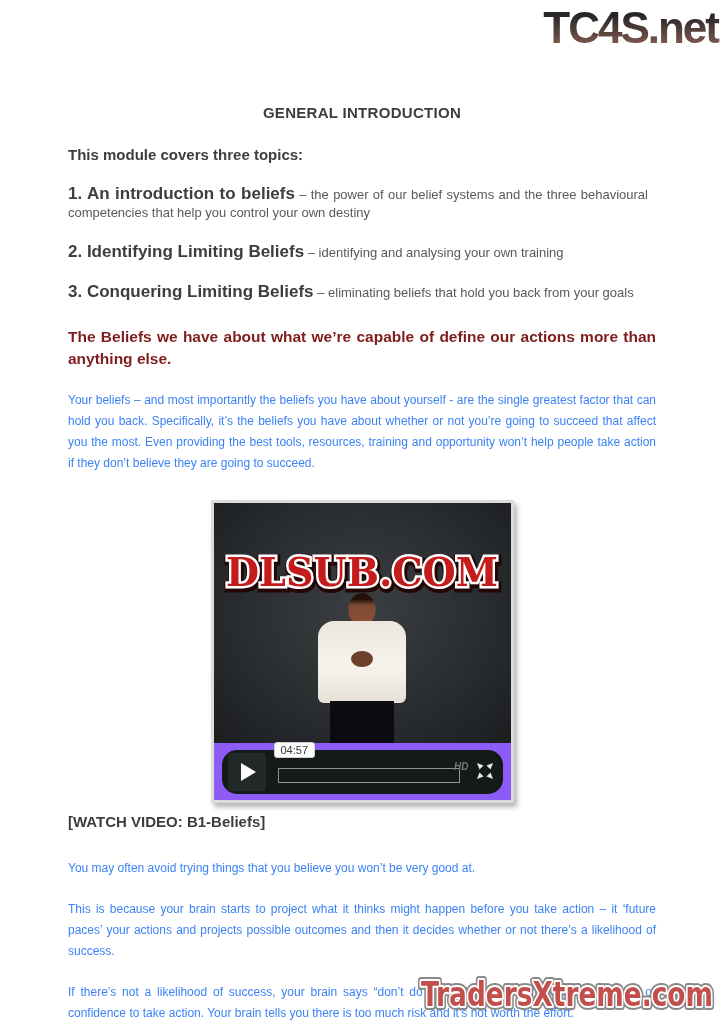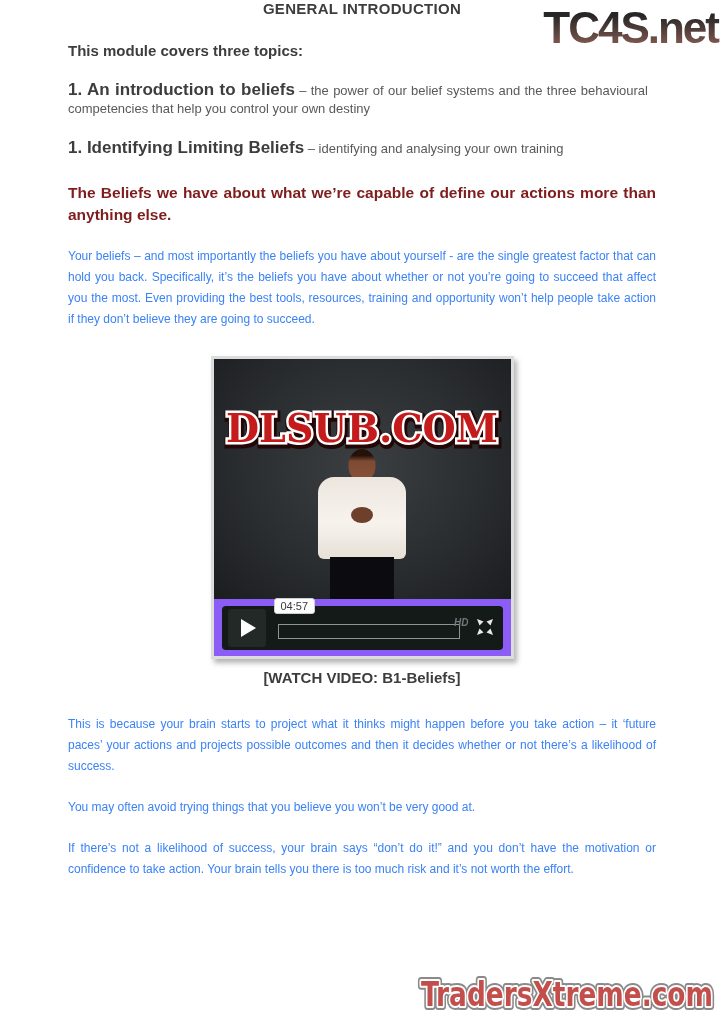--- a/index.html
+++ b/index.html
@@ -4,21 +4,21 @@
 <style>
   html,body{margin:0;padding:0;background:#fff;}
   .page{position:relative;width:724px;height:1024px;background:#ffffff;overflow:hidden;
         font-family:"Liberation Sans","DejaVu Sans",sans-serif;color:#595959;}
 
   
   .header-logo{position:absolute;top:2px;right:2px;width:222px;height:52px;}
 
   
   .content{position:absolute;left:68px;top:0;width:588px;}
-  .doc-title{margin:0;text-align:center;font-size:15px;font-weight:bold;
+  .doc-title{margin:0;padding-top:104px;text-align:center;font-size:15px;font-weight:bold;
              color:#3d3d3d;letter-spacing:.3px;}
   .topics-heading{margin:25px 0 12px 0;font-size:15px;font-weight:bold;color:#3d3d3d;}
   .topic{margin:22px 8px 0 0;text-align:justify;line-height:17px;}
   .topic-label{font-size:17px;font-weight:bold;color:#3d3d3d;}
   .topic-desc{font-size:13px;color:#595959;}
   .statement{margin:25px 0 0 0;text-align:justify;font-size:15.5px;font-weight:bold;
              color:#7f1d1d;line-height:22px;}
   .para{margin:20px 0 0 0;text-align:justify;font-size:12px;line-height:21px;color:#3b82f6;}
 
   
@@ -31,32 +31,32 @@
   .head{position:absolute;top:0;left:50%;transform:translateX(-50%);width:27px;height:32px;
         border-radius:50% 50% 45% 45%;
         background:linear-gradient(#241108 0 20%,#7d4a33 38%,#8a5238 100%);}
   .shirt{position:absolute;top:28px;left:50%;transform:translateX(-50%);width:88px;height:82px;
          background:linear-gradient(180deg,#ece6df,#f7f3ec 55%,#e6e0d6);border-radius:16px 16px 6px 6px;}
   .hands{position:absolute;top:58px;left:50%;transform:translateX(-50%);width:22px;height:16px;
          background:#6e3f2b;border-radius:50%;}
   .pants{position:absolute;top:108px;left:50%;transform:translateX(-50%);width:64px;height:42px;background:#0b0b10;}
 
   .controls{position:absolute;left:8px;right:8px;bottom:6px;height:44px;background:#141a18;
-            border-radius:4px;}
+            border-radius:15px;}
   .play-btn{position:absolute;left:6px;top:3px;width:38px;height:38px;background:#232927;border-radius:3px;}
   .play-tri{position:absolute;left:13px;top:10px;width:0;height:0;
             border-left:15px solid #fdfdfd;border-top:9px solid transparent;border-bottom:9px solid transparent;}
   .time-tip{position:absolute;left:52px;top:-8px;background:#fdfdfd;border:1px solid #cfcfcf;
             border-radius:3px;padding:1px 6px;font-size:11px;color:#3a3a3a;}
   .progress{position:absolute;left:56px;top:18px;width:180px;height:13px;
             border:1px solid #8f9492;background:transparent;}
   .hd-badge{position:absolute;right:34px;top:11px;font-size:10px;font-weight:bold;font-style:italic;color:#71777a;}
   .fs-btn{position:absolute;right:10px;top:13px;width:16px;height:16px;}
 
-  .video-caption{margin:10px 0 0 0;text-align:center;font-size:15px;font-weight:bold;color:#3d3d3d;}
+  .video-caption{margin:10px 0 0 0;text-align:left;font-size:15px;font-weight:bold;color:#3d3d3d;}
 
   .closing .para:first-child{margin-top:28px;}
 
   
   .footer-logo{position:absolute;right:6px;bottom:6px;width:302px;height:46px;}
 </style>
 </head>
 <body>
 
 <div class="page">
@@ -72,22 +72,23 @@
   </svg>
 
   <div class="content">
 
     <h1 class="doc-title">GENERAL INTRODUCTION</h1>
 
     <p class="topics-heading">This module covers three topics:</p>
 
     <p class="topic"><span class="topic-label">1. An introduction to beliefs</span><span class="topic-desc"> – the power of our belief systems and the three behavioural competencies that help you control your own destiny</span></p>
 
-    <p class="topic"><span class="topic-label">1. Identifying Limiting Beliefs</span><span class="topic-desc"> – identifying and analysing your own training</span></p>
+    <p class="topic"><span class="topic-label">2. Identifying Limiting Beliefs</span><span class="topic-desc"> – identifying and analysing your own training</span></p>
 
+    <p class="topic"><span class="topic-label">3. Conquering Limiting Beliefs</span><span class="topic-desc"> – eliminating beliefs that hold you back from your goals</span></p>
 
     <p class="statement">The Beliefs we have about what we’re capable of define our actions more than anything else.</p>
 
     <p class="para">Your beliefs – and most importantly the beliefs you have about yourself - are the single greatest factor that can hold you back. Specifically, it’s the beliefs you have about whether or not you’re going to succeed that affect you the most. Even providing the best tools, resources, training and opportunity won’t help people take action if they don’t believe they are going to succeed.</p>
 
     <div class="video-frame">
       <div class="stage">
         <svg class="watermark" viewBox="0 0 289 58">
           <text x="144" y="43" text-anchor="middle" font-family="DejaVu Serif, serif" font-weight="bold" font-size="40" textLength="272" lengthAdjust="spacingAndGlyphs" fill="none" stroke="#230606" stroke-width="9" transform="translate(1,2)">DLSUB.COM</text>
           <text x="144" y="43" text-anchor="middle" font-family="DejaVu Serif, serif" font-weight="bold" font-size="40" textLength="272" lengthAdjust="spacingAndGlyphs" fill="none" stroke="#ffffff" stroke-width="5">DLSUB.COM</text>
@@ -115,22 +116,22 @@
             <polygon points="0,16 2.5,9.5 6.5,13.5"></polygon>
             <polygon points="16,16 9.5,13.5 13.5,9.5"></polygon>
           </g>
         </svg>
       </div>
     </div>
 
     <p class="video-caption">[WATCH VIDEO: B1-Beliefs]</p>
 
     <div class="closing">
+      <p class="para">You may often avoid trying things that you believe you won’t be very good at.</p>
       <p class="para">This is because your brain starts to project what it thinks might happen before you take action – it ‘future paces’ your actions and projects possible outcomes and then it decides whether or not there’s a likelihood of success.</p>
-      <p class="para">You may often avoid trying things that you believe you won’t be very good at.</p>
       <p class="para">If there’s not a likelihood of success, your brain says “don’t do it!” and you don’t have the motivation or confidence to take action. Your brain tells you there is too much risk and it’s not worth the effort.</p>
     </div>
 
   </div>
 
   <svg class="footer-logo" viewBox="0 0 302 46">
     <text x="151" y="34" text-anchor="middle" font-family="DejaVu Sans, sans-serif" font-weight="bold" font-size="33" textLength="292" lengthAdjust="spacingAndGlyphs" fill="none" stroke="#8a8a8a" stroke-width="8" stroke-linejoin="round">TradersXtreme.com</text>
     <text x="151" y="34" text-anchor="middle" font-family="DejaVu Sans, sans-serif" font-weight="bold" font-size="33" textLength="292" lengthAdjust="spacingAndGlyphs" fill="none" stroke="#ffffff" stroke-width="4" stroke-linejoin="round">TradersXtreme.com</text>
     <text x="151" y="34" text-anchor="middle" font-family="DejaVu Sans, sans-serif" font-weight="bold" font-size="33" textLength="292" lengthAdjust="spacingAndGlyphs" fill="#c34f4d">TradersXtreme.com</text>
   </svg>

